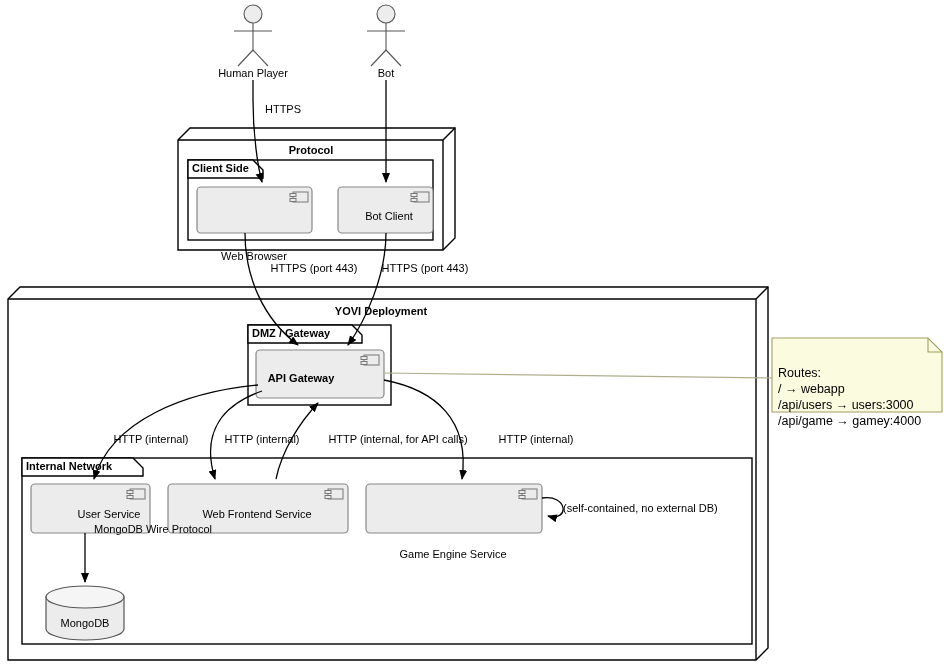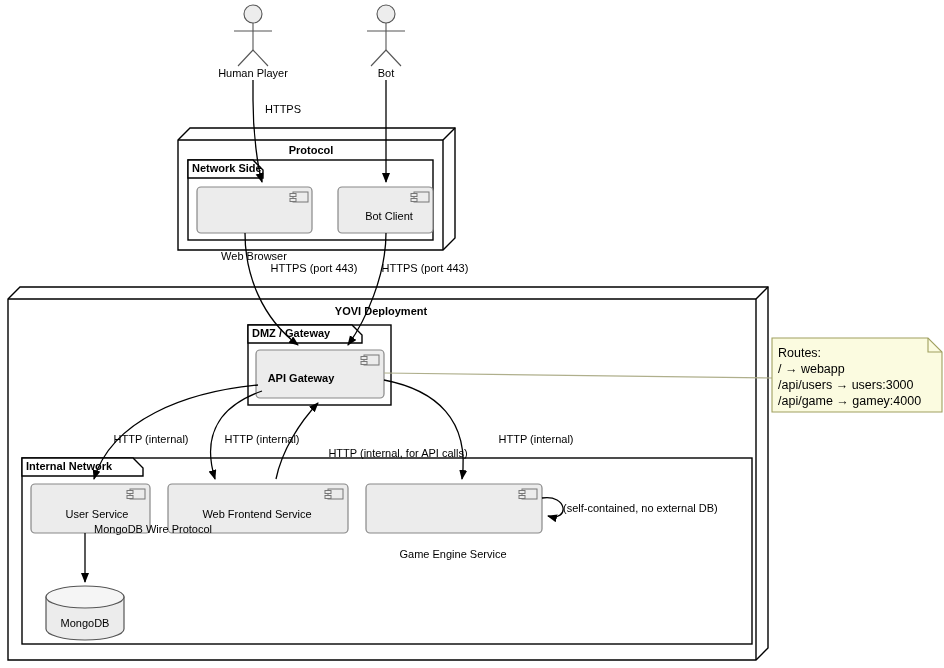--- a/index.html
+++ b/index.html
@@ -34,20 +34,21 @@
   }
   .lbl.bold { font-weight: bold; }
   .lbl.center { transform: translateX(-50%); }
   .note-text {
     position: absolute;
     font-family: "Liberation Sans", sans-serif;
     font-size: 12.5px;
     color: #000000;
     white-space: nowrap;
     line-height: 16px;
+    margin-top: 20px;
   }
 </style>
 </head>
 <body>
 
 <div id="canvas">
 
   <svg id="vec" viewBox="0 0 944 668" xmlns="http://www.w3.org/2000/svg">
     <defs>
       <marker id="arrow" markerWidth="12" markerHeight="12" refX="9" refY="4" orient="auto" markerUnits="userSpaceOnUse">
@@ -187,41 +188,41 @@
       <path d="M928,338 L928,352 L942,352" fill="none" stroke="#A0A060" stroke-width="1.1"></path>
     </g>
   </svg>
 
   <div class="lbl center" style="left:253px; top:68px;">Human Player</div>
   <div class="lbl center" style="left:386px; top:68px;">Bot</div>
 
   <div class="lbl center" style="left:283px; top:104px;">HTTPS</div>
 
   <div class="lbl bold center" style="left:311px; top:145px;">Protocol</div>
-  <div class="lbl bold" style="left:192px; top:163px;">Network Side</div>
+  <div class="lbl bold" style="left:192px; top:163px;">Client Side</div>
 
   <div class="lbl center" style="left:254px; top:211px;margin-top:40px;">Web Browser</div>
   <div class="lbl center" style="left:385px; top:211px;padding-left:8px;">Bot Client</div>
 
   <div class="lbl center" style="left:314px; top:263px;">HTTPS (port 443)</div>
   <div class="lbl center" style="left:425px; top:263px;">HTTPS (port 443)</div>
 
   <div class="lbl bold center" style="left:381px; top:306px;">YOVI Deployment</div>
   <div class="lbl bold" style="left:252px; top:328px;">DMZ / Gateway</div>
 
   <div class="lbl center" style="left:301px; top:373px;font-weight:bold;">API Gateway</div>
 
   <div class="lbl center" style="left:151px; top:434px;">HTTP (internal)</div>
   <div class="lbl center" style="left:262px; top:434px;">HTTP (internal)</div>
-  <div class="lbl center" style="left:398px; top:448px;">HTTP (internal, for API calls)</div>
+  <div class="lbl center" style="left:398px; top:434px;">HTTP (internal, for API calls)</div>
   <div class="lbl center" style="left:536px; top:434px;">HTTP (internal)</div>
 
   <div class="lbl bold" style="left:26px; top:461px;">Internal Network</div>
 
-  <div class="lbl center" style="left:77px; top:509px;padding-left:40px;">User Service</div>
+  <div class="lbl center" style="left:89px; top:509px;padding-left:40px;">User Service</div>
   <div class="lbl center" style="left:257px; top:509px;">Web Frontend Service</div>
   <div class="lbl center" style="left:453px; top:509px;margin-top:40px;">Game Engine Service</div>
 
   <div class="lbl" style="left:563px; top:503px;">(self-contained, no external DB)</div>
 
   <div class="lbl" style="left:94px; top:524px;">MongoDB Wire Protocol</div>
 
   <div class="lbl center" style="left:85px; top:618px;">MongoDB</div>
 
   <div class="note-text" style="left:778px; top:345px;">Routes:</div>

